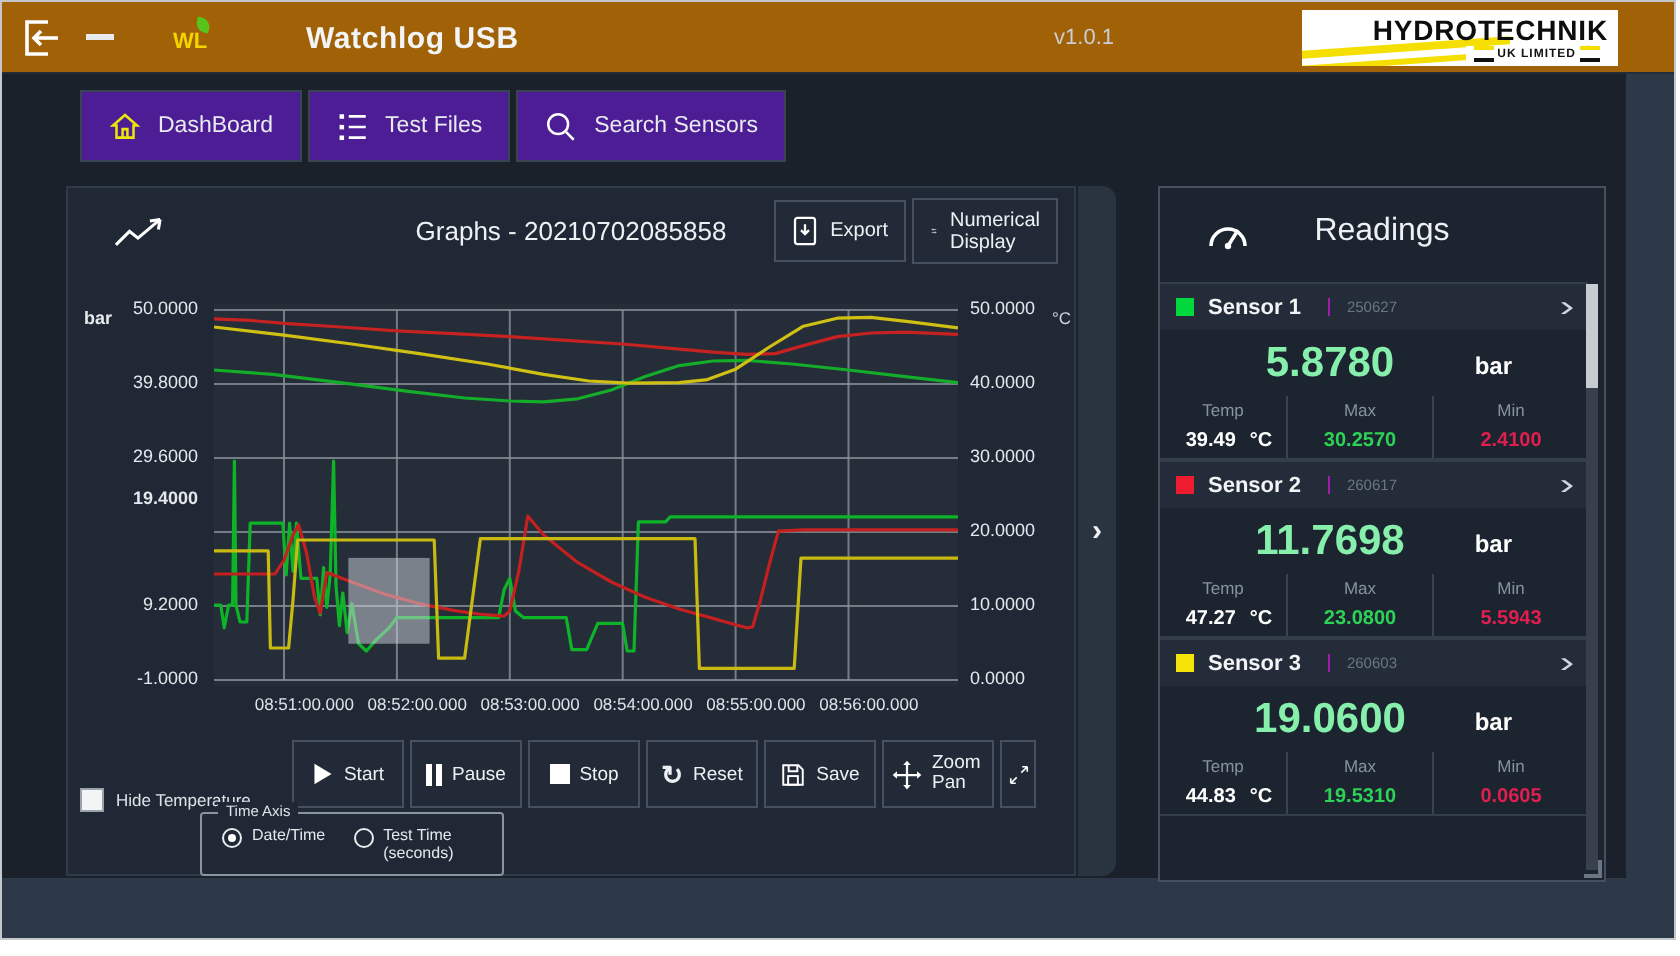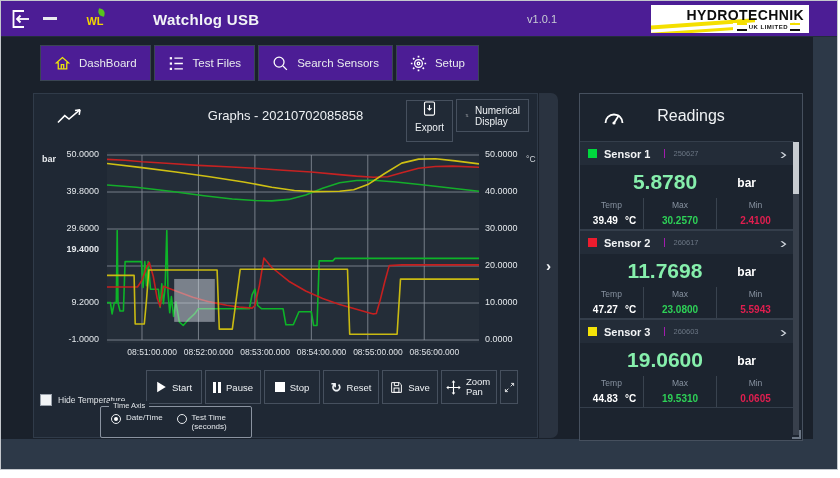--- a/index.html
+++ b/index.html
@@ -1,20 +1,20 @@
 <!DOCTYPE html>
 <html><head>
 <meta charset="utf-8">
 <style>
   * { margin:0; padding:0; box-sizing:border-box; }
   html,body { width:840px; height:478px; background:#ffffff; font-family:"Liberation Sans", sans-serif; }
   .window { position:absolute; left:0; top:0; width:838px; height:470px; background:#2d3948; overflow:hidden; border:1px solid #c4c8cd; }
 
   
-  .titlebar { position:absolute; left:0; top:0; width:100%; height:36px; background:#4c1d95; border-bottom:1px solid #232d3a; }
+  .titlebar { position:absolute; left:0; top:0; width:100%; height:36px; background:#a16207; border-bottom:1px solid #232d3a; }
   .tb-exit { position:absolute; left:8px; top:7px; width:24px; height:22px; cursor:pointer; }
   .tb-min { position:absolute; left:42px; top:16px; width:14px; height:3px; background:#e8ebee; cursor:pointer; }
   .wl-logo { position:absolute; left:82px; top:7px; width:24px; height:22px; color:#f2d500; font-weight:bold; font-size:11px; text-align:center; line-height:26px; }
   .wl-logo:after { content:""; position:absolute; right:2px; top:1px; width:7px; height:7px; background:#57c41c; border-radius:0 70% 0 70%; transform:rotate(15deg); }
   .tb-title { position:absolute; left:152px; top:10px; font-size:15px; font-weight:bold; color:#f2f4f6; letter-spacing:.3px; }
   .tb-version { position:absolute; right:280px; top:12px; font-size:11px; color:#c9ced4; }
   .brand { position:absolute; right:28px; top:4px; width:158px; height:28px; background:#ffffff; overflow:hidden; }
   .brand-name { position:absolute; right:5px; top:2px; font-size:14px; font-weight:800; color:#0d0d0d; letter-spacing:.4px; white-space:nowrap; }
   .brand-stripe1 { position:absolute; left:-6px; bottom:7px; width:110px; height:4px; background:#f4df00; transform:skewY(-4deg); }
   .brand-stripe2 { position:absolute; left:-6px; bottom:2px; width:150px; height:3px; background:#f4df00; transform:skewY(-4deg); }
@@ -28,21 +28,21 @@
   .nav { position:absolute; left:39px; top:44px; height:36px; display:flex; gap:3px; }
   .nav-btn { height:36px; display:flex; align-items:center; gap:8px; padding:0 13px; background:#4c1d95; border:1px solid #3a4553; color:#e8ebee; font-size:11.5px; cursor:pointer; }
   .nav-btn svg { display:block; }
 
   
   .graph-panel { position:absolute; left:32px; top:92px; width:505px; height:345px; background:#1f2834; border:1px solid #303b49; }
   .gp-header { position:absolute; left:0; top:0; width:100%; height:44px; }
   .gp-trend { position:absolute; left:22px; top:14px; }
   .gp-title { position:absolute; left:0; right:0; top:14px; text-align:center; font-size:13px; color:#eef1f4; }
   .gp-btn { position:absolute; display:flex; align-items:center; gap:6px; background:#212a36; border:1px solid #46505e; color:#eef1f4; font-size:10px; cursor:pointer; padding:0 8px; }
-  .gp-export { right:84px; top:6px; height:42px;flex-direction:column; }
+  .gp-export { right:84px; top:6px; height:31px; }
   .gp-numeric { right:8px; top:5px; height:33px; width:73px; }
   .gp-numeric .lbl { line-height:1.1; }
 
   
   .chart-area { position:absolute; left:0; top:50px; width:505px; height:222px; }
   .unit-left { position:absolute; left:8px; top:10px; font-size:9px; font-weight:bold; color:#e8ebee; }
   .unit-right { position:absolute; left:492px; top:10px; font-size:8.5px; color:#cfd4d9; }
   .lticks { position:absolute; left:0; top:8px; width:68px; height:191px; }
   .lticks div { position:absolute; right:3px; font-size:9px; color:#e4e8ec; }
   .rticks { position:absolute; left:449px; top:8px; width:54px; height:191px; }
@@ -146,28 +146,20 @@
         </svg>
       <span>Test Files</span>
     </div>
     <div class="nav-btn">
       <svg class="ic" width="17" height="17" viewBox="0 0 24 24">
           <circle cx="10" cy="10" r="7"></circle>
           <path d="M15.5 15.5L21 21"></path>
         </svg>
       <span>Search Sensors</span>
     </div>
-    <div class="nav-btn">
-      <svg class="ic" width="17" height="17" viewBox="0 0 24 24">
-          <circle cx="12" cy="12" r="5.5"></circle>
-          <circle cx="12" cy="12" r="1.8"></circle>
-          <path stroke-width="2.4" d="M12 3.6V1.2M12 22.8v-2.4M3.6 12H1.2M22.8 12h-2.4M6.1 6.1L4.4 4.4M19.6 19.6l-1.7-1.7M17.9 6.1l1.7-1.7M4.4 19.6l1.7-1.7"></path>
-        </svg>
-      <span>Setup</span>
-    </div>
   </nav>
 
   <section class="graph-panel">
     <div class="gp-header">
       <svg class="ic gp-trend" width="26" height="17" viewBox="0 0 30 20">
           <path d="M2 17l8-8 5 4L28 2"></path>
           <path d="M28 2l-6 1M28 2l-1 6"></path>
         </svg>
       <div class="gp-title">Graphs - 20210702085858</div>
       <div class="gp-btn gp-export">

